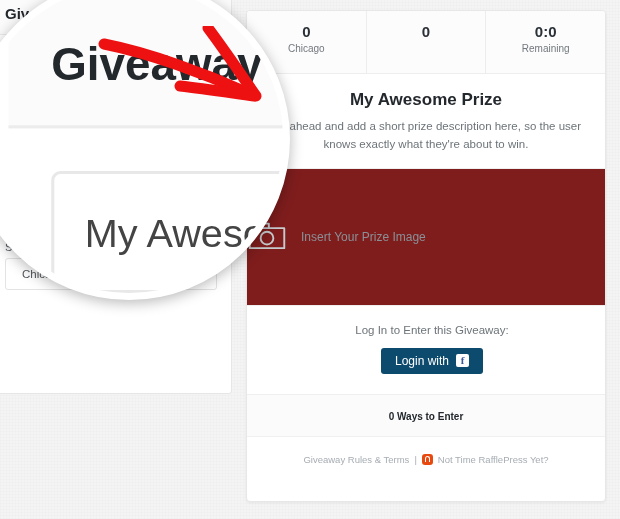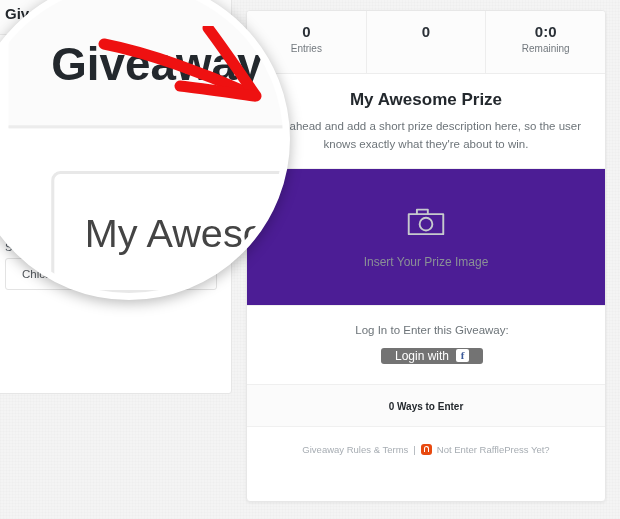--- a/index.html
+++ b/index.html
@@ -173,26 +173,25 @@
     color: #23282d;
   }
   .prize-desc {
     font-size: 11.5px;
     color: #6d7479;
     line-height: 1.55;
     margin-top: 8px;
   }
   .image-drop {
     height: 136px;
-    background: #4c1d95;
+    background: #7f1d1d;
     border-bottom: 1px solid #efefef;
     display: flex;
-    flex-direction: column;
-    align-items: center;
-    justify-content: center;
+    align-items: center;
+    justify-content: flex-start;
     gap: 14px;
   }
   .image-drop-label {
     font-size: 12px;
     color: #8a9096;
   }
   .login-block {
     padding: 18px 18px 20px 30px;
     text-align: center;
     border-bottom: 1px solid #efefef;
@@ -201,25 +200,25 @@
     font-size: 11.5px;
     color: #6d7479;
     margin-bottom: 12px;
   }
   .login-buttons {
     display: flex;
     justify-content: center;
     gap: 22px;
   }
   .btn-fb {
-    background: #737373;
+    background: #0c4a6e;
     color: #fff;
     border: none;
     border-radius: 3px;
-    height: 16px;
+    height: 26px;
     padding: 0 14px;
     font-size: 12px;
     display: inline-flex;
     align-items: center;
     gap: 7px;
     cursor: pointer;
     font-family: "Liberation Sans", sans-serif;
   }
   .fb-glyph {
     width: 13px; height: 13px;
@@ -385,21 +384,21 @@
     </div>
 
   </div>
 </div>
 
 <div id="preview-card">
 
   <div class="stats-row">
     <div class="stat-cell">
       <div class="stat-value">0</div>
-      <div class="stat-label">Entries</div>
+      <div class="stat-label">Chicago</div>
     </div>
     <div class="stat-cell">
       <div class="stat-value">0</div>
     </div>
     <div class="stat-cell">
       <div class="stat-value">0:0</div>
       <div class="stat-label">Remaining</div>
     </div>
   </div>
 
@@ -431,21 +430,21 @@
 
   <div class="ways-block">
     <div class="ways-text">0 Ways to Enter</div>
   </div>
 
   <div class="card-footer">
     <span class="footer-inline">
       <span class="footer-link">Giveaway Rules &amp; Terms</span>
       <span>|</span>
       <span class="rp-logo"></span>
-      <span class="footer-link">Not Enter RafflePress Yet?</span>
+      <span class="footer-link">Not Time RafflePress Yet?</span>
     </span>
   </div>
 
 </div>
 
 <div id="magnifier">
   <div id="magnifier-inner">
     <div class="mag-panel">
 
       <div class="panel-head">

